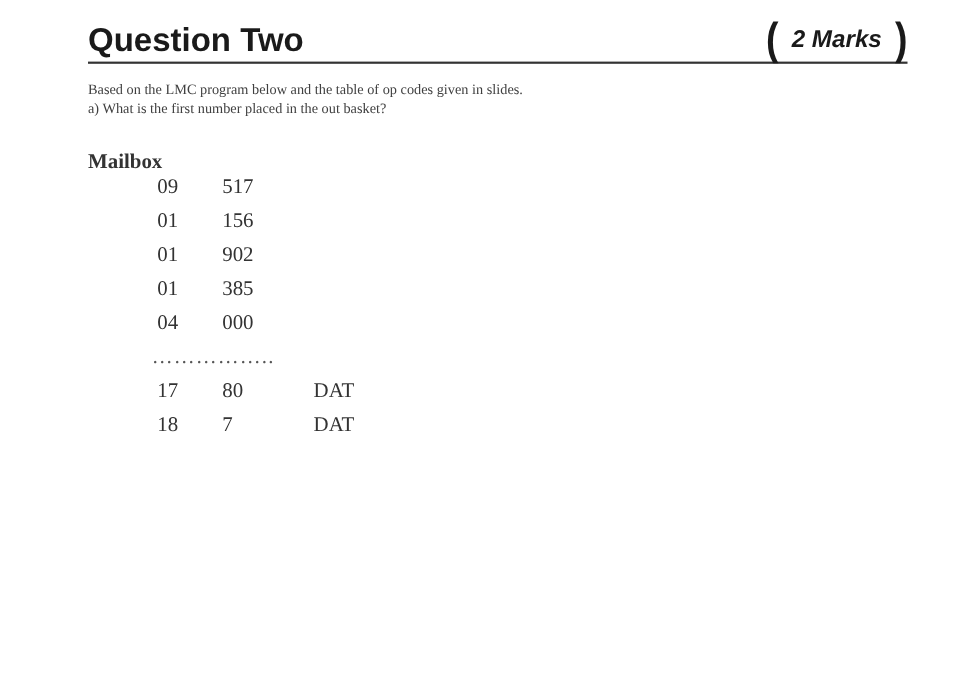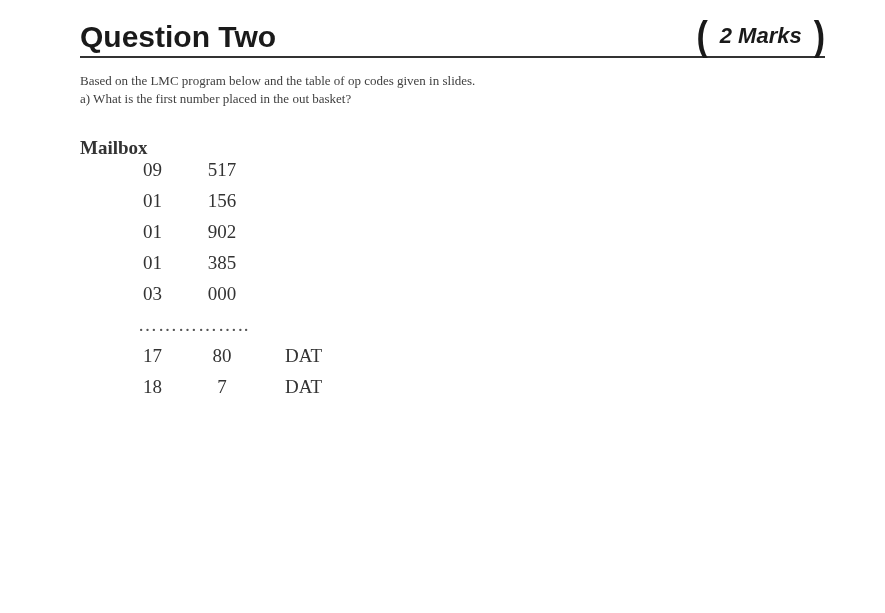--- a/index.html
+++ b/index.html
@@ -81,21 +81,21 @@
       margin-bottom: 9px;
       align-items: baseline;
     }
     .cell-mailbox {
       width: 82px;
       text-align: right;
       padding-right: 0;
     }
     .cell-contents {
       width: 80px;
-      text-align: center;
+      text-align: left;
       padding-left: 40px;
     }
     .cell-dat {
       width: 80px;
       text-align: right;
       padding-left: 18px;
     }
     .dots-row {
       padding-left: 58px;
       letter-spacing: 1px;
@@ -136,21 +136,21 @@
   </div>
   <div class="table-row">
     <div class="cell-mailbox">01</div>
     <div class="cell-contents">902</div>
   </div>
   <div class="table-row">
     <div class="cell-mailbox">01</div>
     <div class="cell-contents">385</div>
   </div>
   <div class="table-row">
-    <div class="cell-mailbox">03</div>
+    <div class="cell-mailbox">04</div>
     <div class="cell-contents">000</div>
   </div>
 
   <div class="dots-row">……………..</div>
 
   <div class="table-row">
     <div class="cell-mailbox">17</div>
     <div class="cell-contents">80</div>
     <div class="cell-dat">DAT</div>
   </div>

